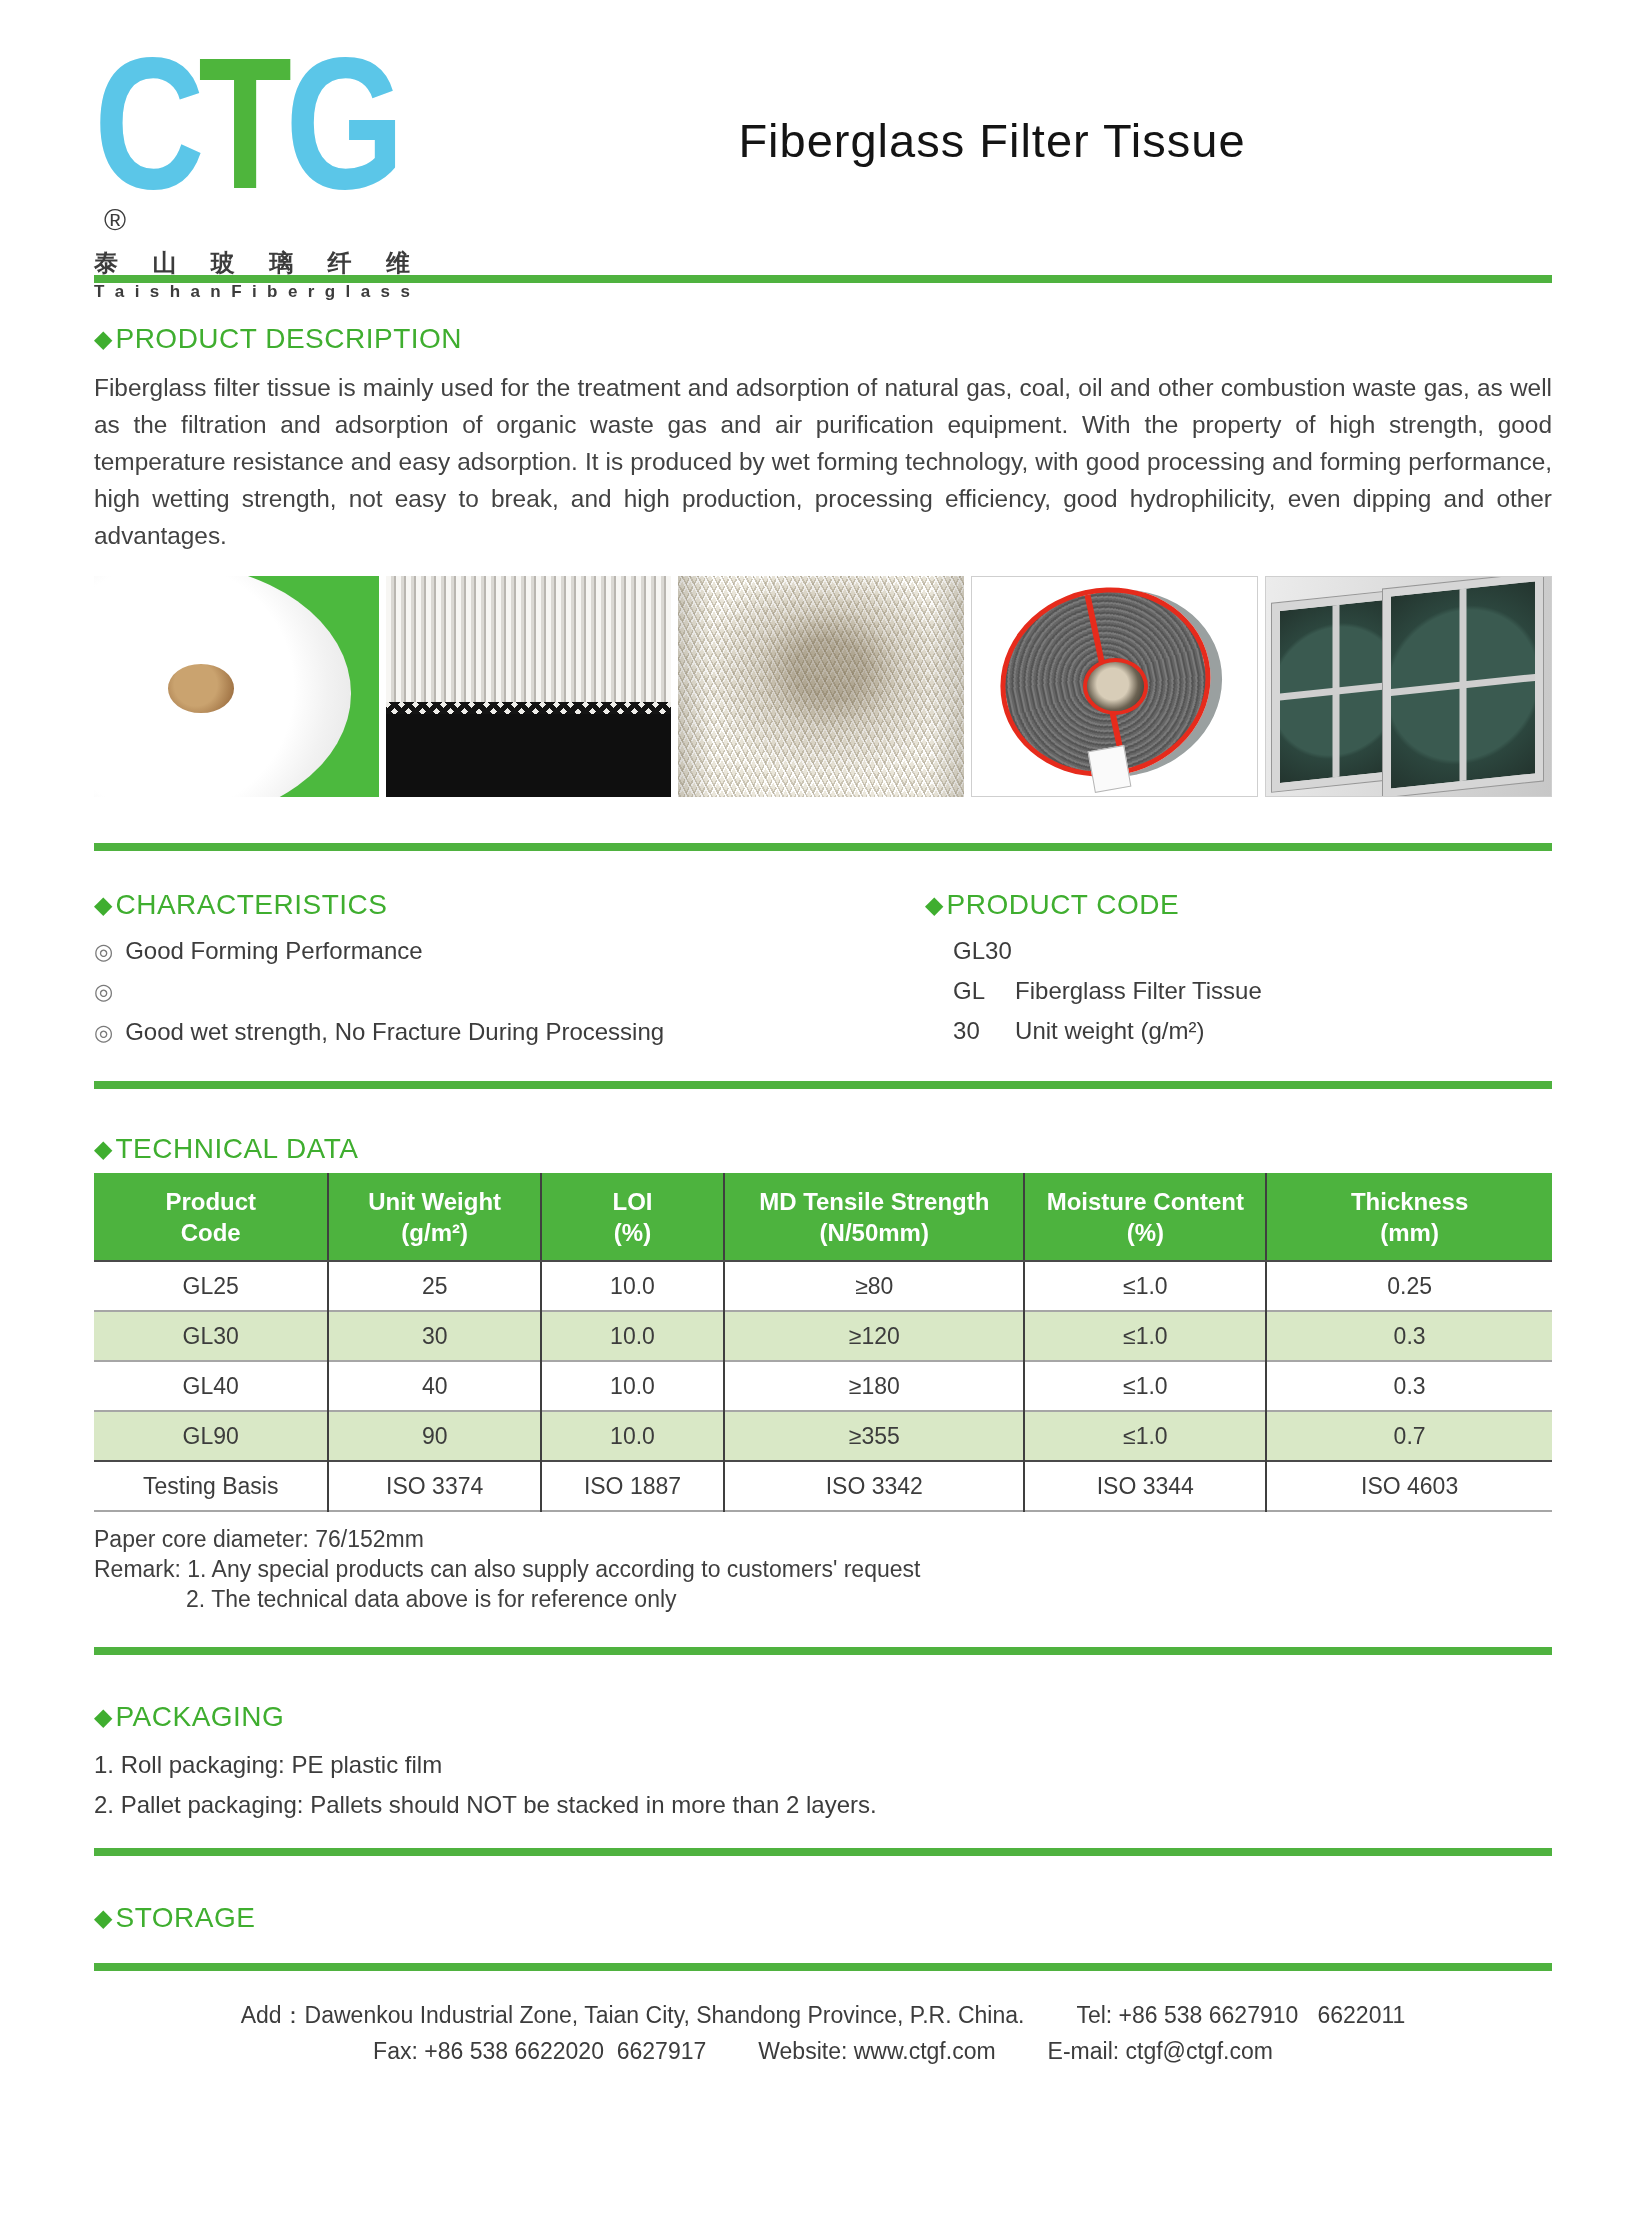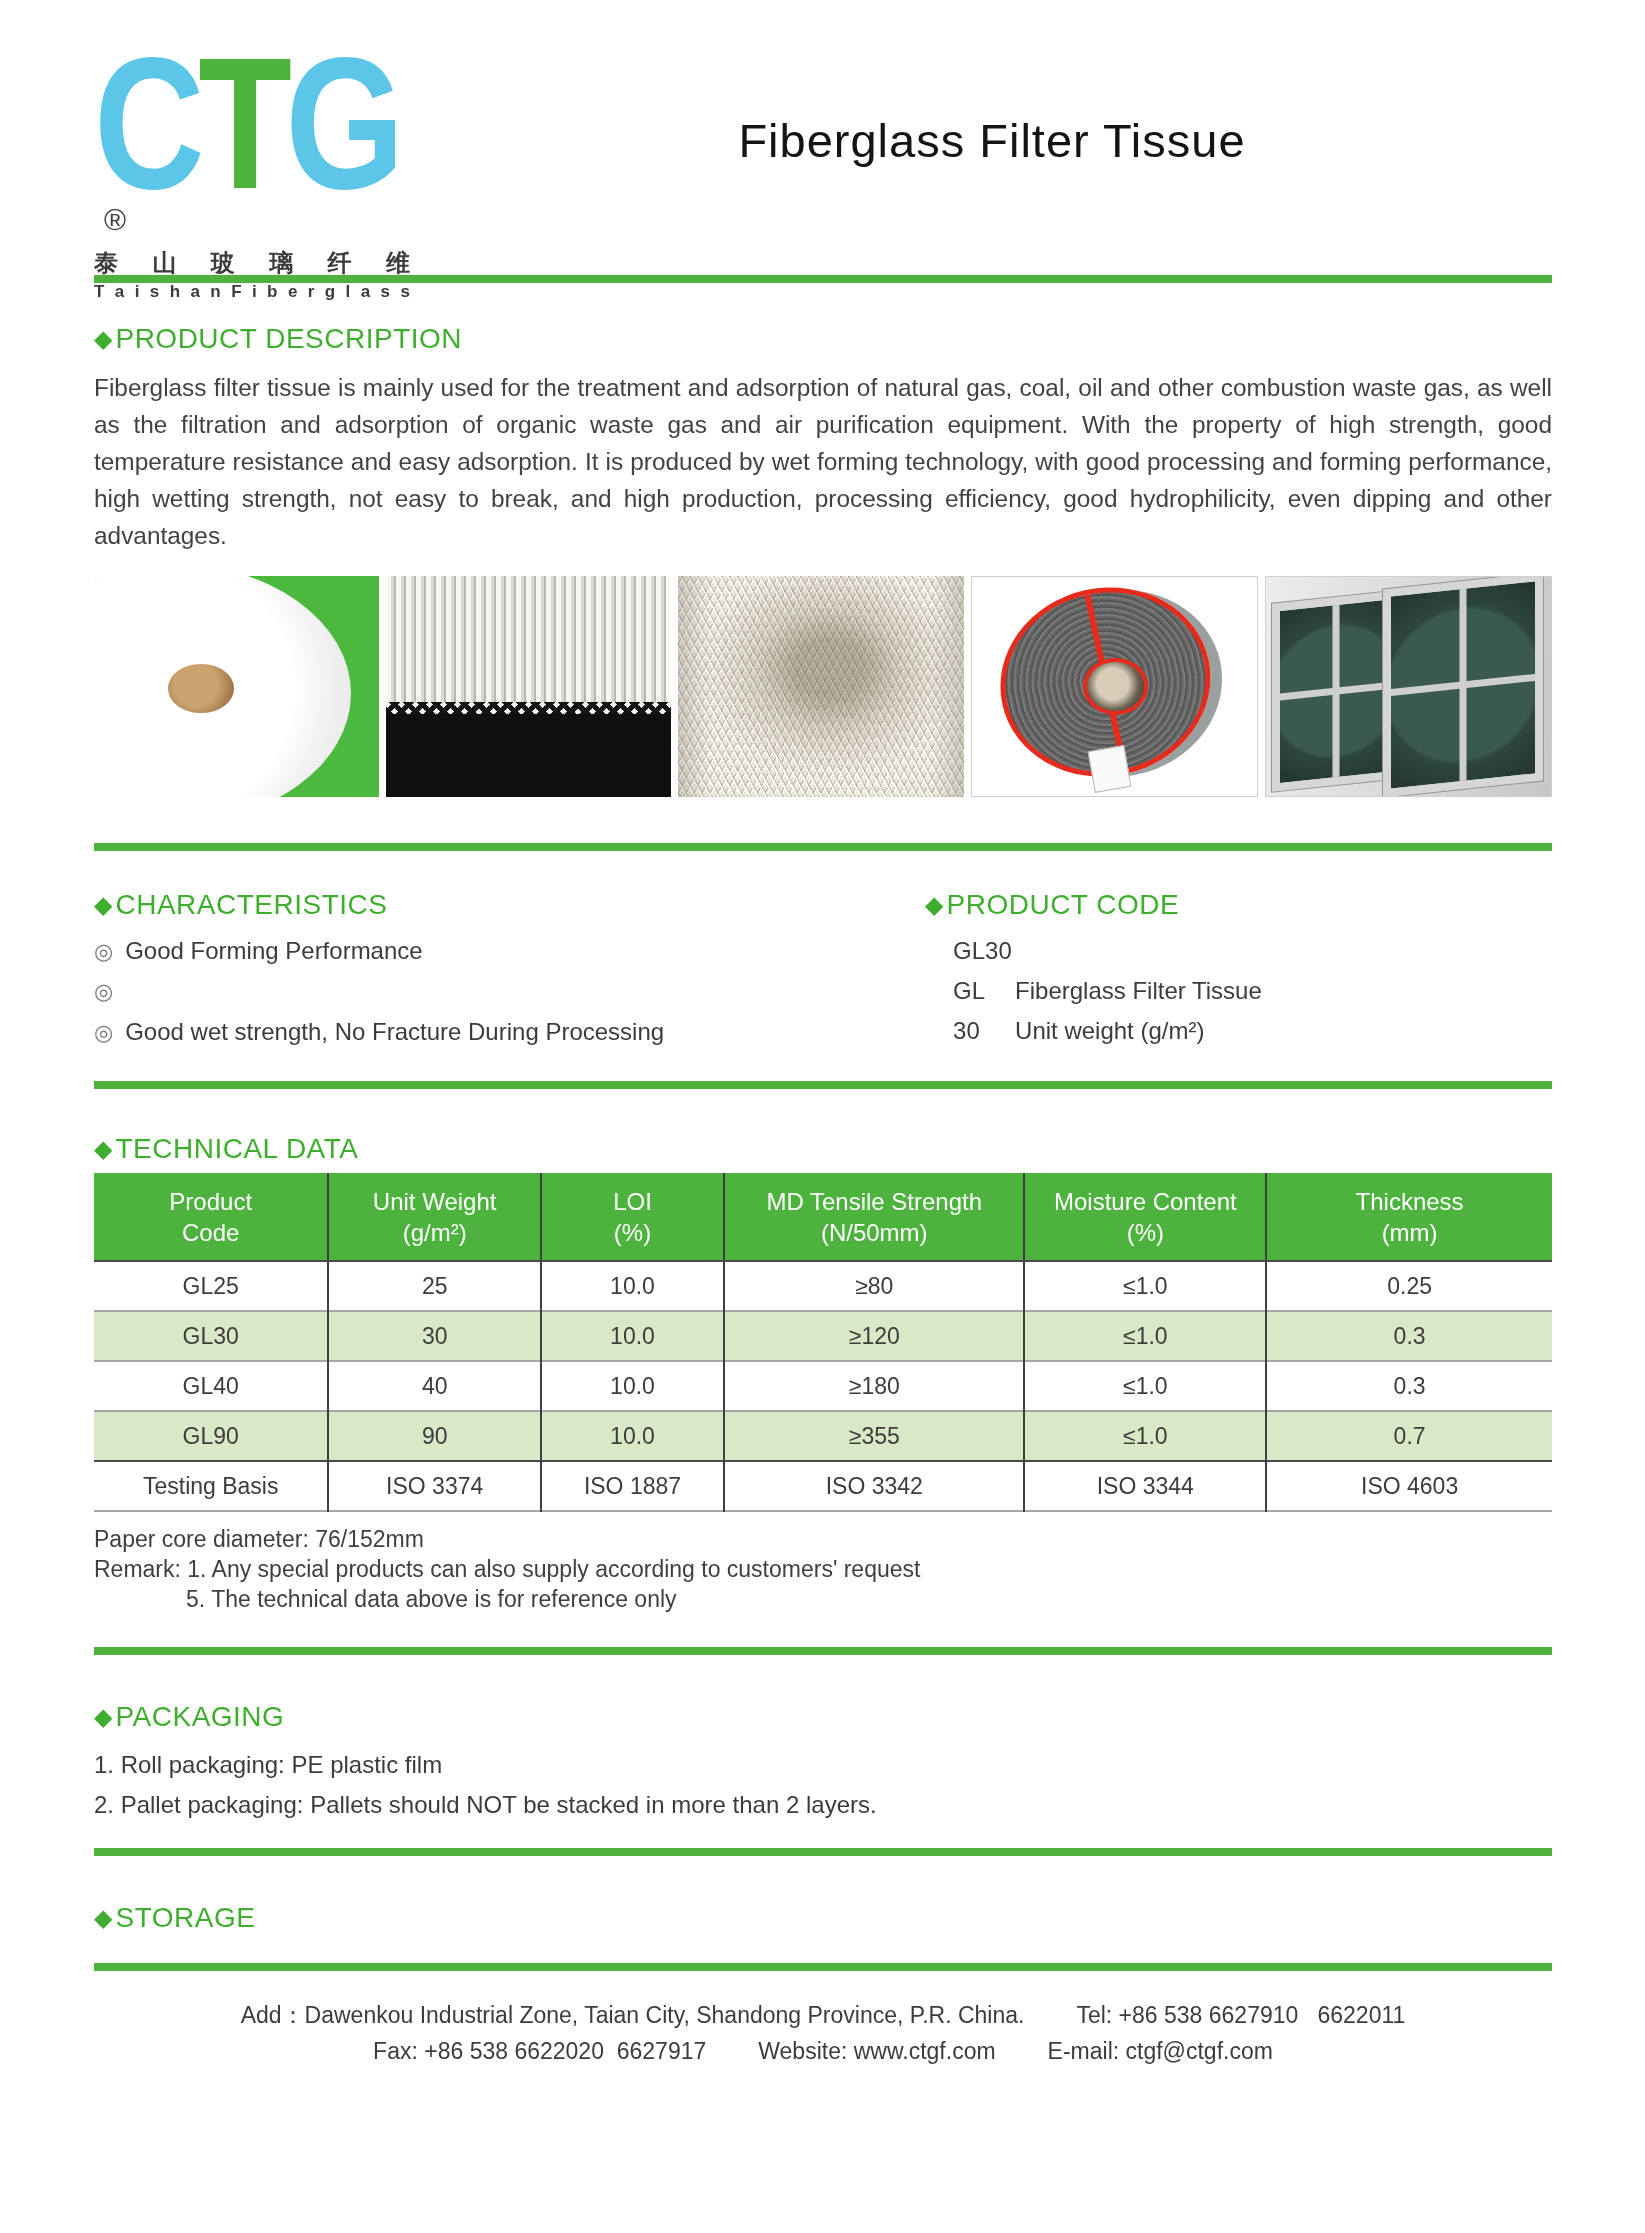--- a/index.html
+++ b/index.html
@@ -87,21 +87,21 @@
   .code-key { width:62px; flex:0 0 62px; }
 
   .rule-3 { margin-top:28px; }
 
   
   .sec-tech { margin-top:44px; }
   .tech-table { margin-top:8px; width:100%; border-collapse:collapse; table-layout:fixed; }
   .tech-table col:nth-child(1){ width:16%; } .tech-table col:nth-child(2){ width:14.5%; }
   .tech-table col:nth-child(3){ width:12.5%; } .tech-table col:nth-child(4){ width:20.5%; }
   .tech-table col:nth-child(5){ width:16.5%; } .tech-table col:nth-child(6){ width:19.5%; }
-  .tech-table th { background:#4db33e; color:#ffffff; font-weight:normal; font-size:24px; line-height:31px;
+  .tech-table th { background:#4db33e; color:#ffffff; font-weight:bold; font-size:24px; line-height:31px;
     height:88px; white-space:pre-line; text-align:center; vertical-align:middle; border-bottom:2px solid #4a4a4a; }
   .tech-table th + th, .tech-table td + td { border-left:2px solid #3f3f3f; }
   .tech-table td { height:50px; font-size:23px; color:#3c3c3c; text-align:center; vertical-align:middle; }
   .tech-table tbody tr + tr { border-top:2px solid #a6a6a6; }
   .tech-table tbody tr:last-child { border-top:2px solid #4a4a4a; border-bottom:2px solid #a6a6a6; }
   .tech-table tr.shade td { background:#d9e8c6; }
   .tech-notes { margin-top:12px; font-size:23px; line-height:30px; color:#3f3f3f; }
   .tech-notes .indent { padding-left:92px; }
 
   .rule-4 { margin-top:33px; }
@@ -312,21 +312,21 @@
           <td>ISO 1887</td>
           <td>ISO 3342</td>
           <td>ISO 3344</td>
           <td>ISO 4603</td>
         </tr>
       </tbody>
     </table>
     <div class="tech-notes">
       <div>Paper core diameter: 76/152mm</div>
       <div>Remark: 1. Any special products can also supply according to customers' request</div>
-      <div class="indent">5. The technical data above is for reference only</div>
+      <div class="indent">2. The technical data above is for reference only</div>
     </div>
   </div>
 
   <div class="rule rule-4"></div>
 
   <div class="sec-pack">
     <div class="sec-head">
       <span class="diamond">◆</span>
       <span class="sec-label">PACKAGING</span>
     </div>

